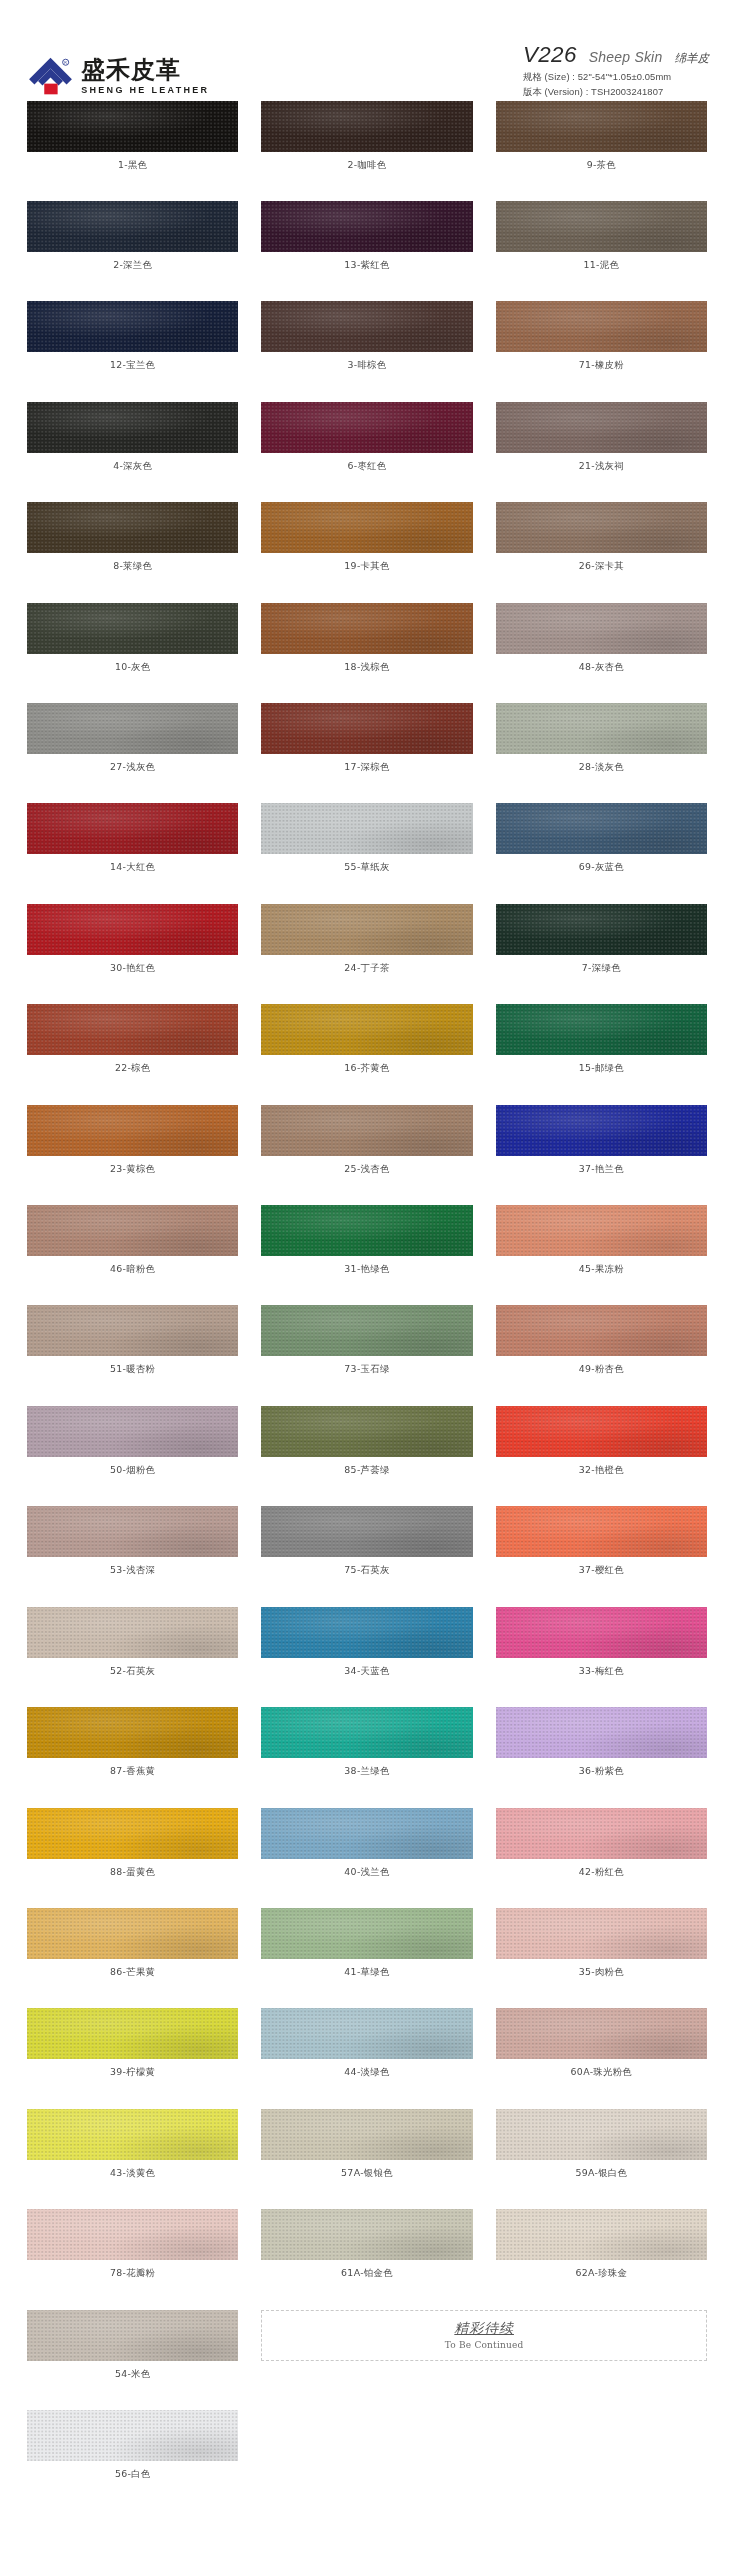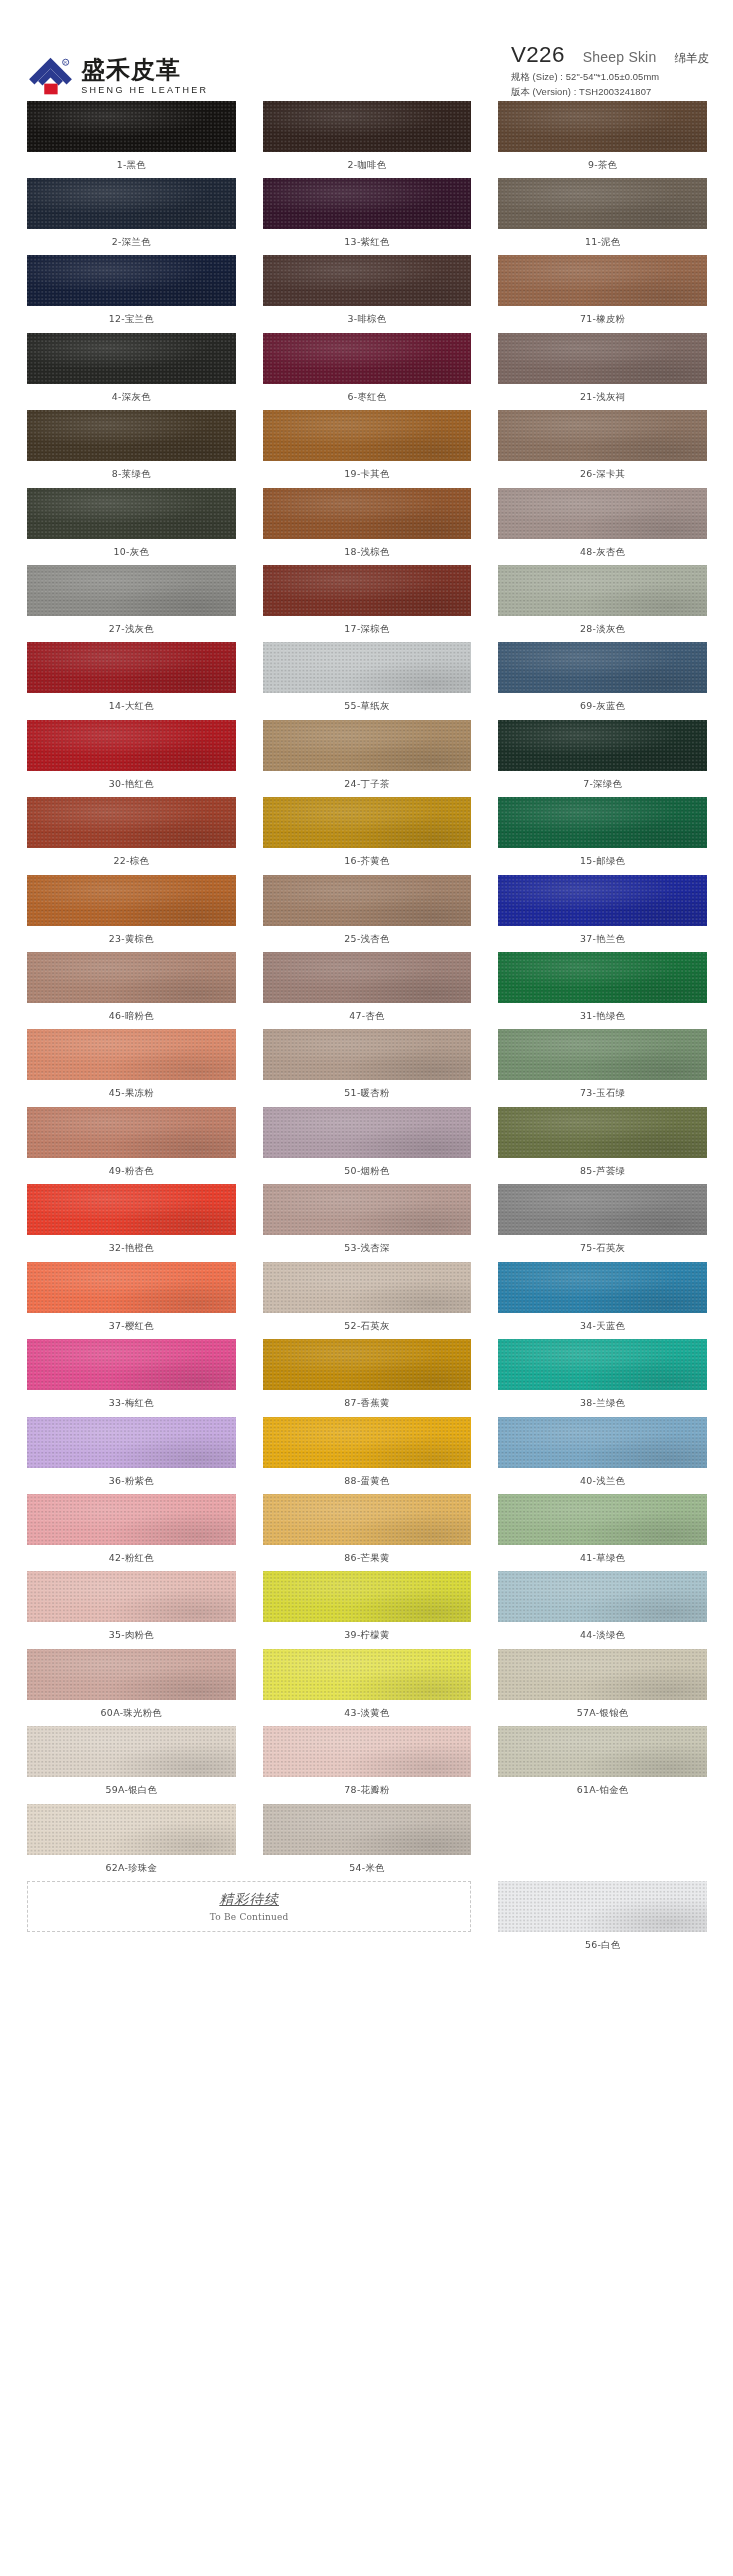--- a/index.html
+++ b/index.html
@@ -48,36 +48,37 @@
     font-family: Liberation Serif, serif;
     font-size: 24px;
     font-weight: 700;
     letter-spacing: 0.9px;
     color: #1d1d1b;
     white-space: nowrap;
   }
   .brand-en {
     margin-top: 4.5px;
     font-size: 9px;
-    font-weight: 400;
+    font-weight: 700;
     letter-spacing: 2.3px;
     color: #1d1d1b;
     white-space: nowrap;
   }
 
   .meta {
     text-align: left;
     line-height: 1.1;
     padding-right: 1.8px;
   }
   .meta-title-row {
     display: flex;
     align-items: baseline;
-    gap: 18px;
+    gap: 12px;
     white-space: nowrap;
+    font-style: italic;
   }
   .meta-code {
     font-size: 22.4px;
     font-weight: 400;
     color: #2b2b2b;
     letter-spacing: 0.4px;
   }
   .meta-en {
     font-size: 14px;
     color: #6a6a6a;
@@ -96,20 +97,21 @@
   }
 
   
   .grid {
     padding: 3.6px 27px 0 27px;
     box-sizing: border-box;
     display: grid;
     grid-template-columns: repeat(3, 1fr);
     column-gap: 27px;
     row-gap: 0;
+    gap: 23px;
   }
   .cell {
     display: flex;
     flex-direction: column;
     align-items: center;
   }
   .swatch {
     width: 100%;
     height: 51px;
     position: relative;
@@ -343,24 +345,20 @@
     </div>
     <div class="cell">
       <div class="swatch" style="background-color: rgb(29, 40, 155);"></div>
       <div class="label">37-艳兰色</div>
     </div>
     <div class="cell">
       <div class="swatch" style="background-color: rgb(174, 133, 115);"></div>
       <div class="label">46-暗粉色</div>
     </div>
     <div class="cell">
-      <div class="swatch" style="background-color: rgb(157, 128, 119);"></div>
-      <div class="label">47-杏色</div>
-    </div>
-    <div class="cell">
       <div class="swatch" style="background-color: rgb(23, 113, 58);"></div>
       <div class="label">31-艳绿色</div>
     </div>
     <div class="cell">
       <div class="swatch" style="background-color: rgb(218, 138, 108);"></div>
       <div class="label">45-果冻粉</div>
     </div>
     <div class="cell">
       <div class="swatch" style="background-color: rgb(178, 156, 141);"></div>
       <div class="label">51-暖杏粉</div>

